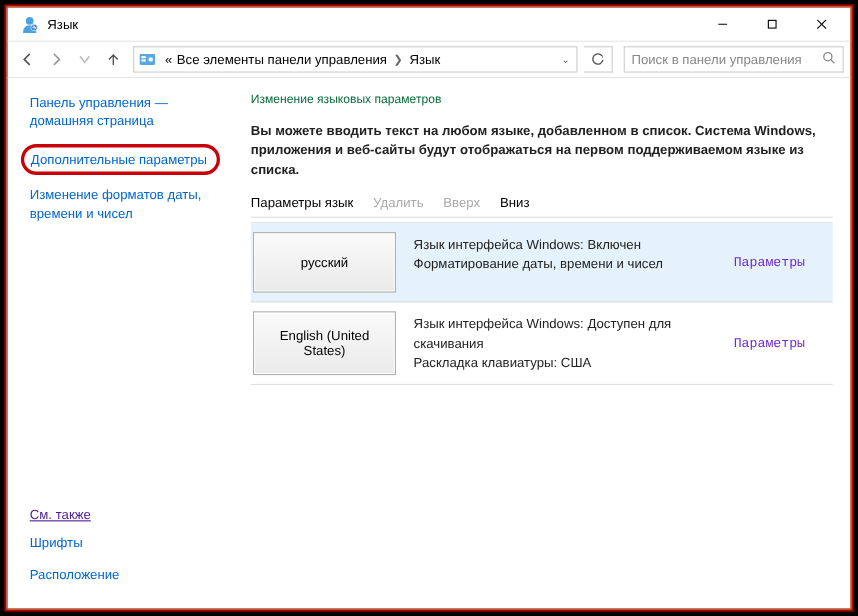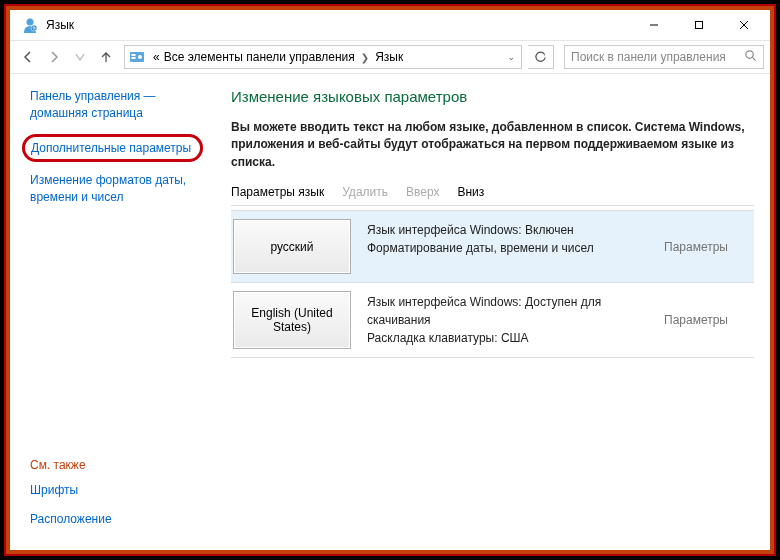--- a/index.html
+++ b/index.html
@@ -1,18 +1,18 @@
 <!DOCTYPE html>
 <html><head>
 <meta charset="utf-8">
 <style>
   * { box-sizing: border-box; font-family: "Segoe UI", Tahoma, sans-serif; }
   body { margin: 0; background: #000; padding: 4px; }
   .outer-frame { border: 2px solid #b00000; width: 772px; height: 552px; background: #fff; }
-  .window { width: 100%; height: 100%; display: flex; flex-direction: column; background: #fff; border: 4px solid #c2410c; }
+  .window { width: 100%; height: 100%; display: flex; flex-direction: column; background: #fff; border: 1px solid #c2410c; }
   .titlebar { height: 30px; display: flex; align-items: center; padding: 0 4px; }
   .titlebar .app-icon { width: 16px; height: 16px; margin: 0 8px; }
   .titlebar .title { font-size: 12px; color: #000; flex: 1; }
   .winbtns { display: flex; }
   .winbtn { width: 45px; height: 30px; display: flex; align-items: center; justify-content: center; }
   .winbtn svg { width: 10px; height: 10px; }
   .addrbar { height: 34px; border-top: 1px solid #e5e5e5; border-bottom: 1px solid #e5e5e5; display: flex; align-items: center; padding: 0 6px; gap: 2px; }
   .navbtn { width: 24px; height: 24px; display: flex; align-items: center; justify-content: center; color: #999; }
   .navbtn.enabled { color: #555; }
   .navbtn svg { width: 14px; height: 14px; }
@@ -21,34 +21,34 @@
   .chev { color: #666; font-size: 10px; margin: 0 2px; }
   .bc-spacer { flex: 1; }
   .refresh-btn { width: 26px; height: 24px; border: 1px solid #ccc; border-left: none; display: flex; align-items: center; justify-content: center; margin-right: 8px; }
   .search { width: 200px; height: 24px; border: 1px solid #ccc; display: flex; align-items: center; padding: 0 6px; font-size: 12px; color: #888; gap: 6px; }
   .search .spacer { flex: 1; }
   .body { flex: 1; display: flex; overflow: hidden; }
   .sidebar { width: 205px; padding: 14px 12px 10px 20px; display: flex; flex-direction: column; font-size: 12px; }
   .sidebar a { color: #0066cc; text-decoration: none; display: block; margin-bottom: 12px; line-height: 1.4; cursor: pointer; }
   .sidebar .highlight { border: 3px solid #c7000a; border-radius: 14px; padding: 3px 6px; display: inline-block; margin-bottom: 10px; margin-left: -8px; }
   .sidebar .footer { margin-top: auto; }
-  .sidebar .see-also { color: #c2410c; margin-bottom: 10px; }
+  .sidebar .see-also { color: #4c1d95; margin-bottom: 10px; text-decoration: underline; }
   .content { flex: 1; padding: 14px 16px 10px 16px; overflow: auto; }
-  .content h1 { font-size: 15px; color: #0a6b3c; font-weight: 400; margin: 0 0 14px 0; }
+  .content h1 { font-size: 11px; color: #0a6b3c; font-weight: 400; margin: 0 0 14px 0; }
   .content .desc { font-size: 12px; color: #222; line-height: 1.45; margin-bottom: 14px; max-width: 530px; font-weight: bold; }
   .cmdrow { display: flex; gap: 18px; font-size: 12px; border-bottom: 1px solid #ddd; padding-bottom: 6px; margin-bottom: 4px; }
   .cmdrow .cmd { color: #000; cursor: pointer; }
   .cmdrow .cmd.disabled { color: #aaa; }
   .lang-list { border-top: 1px solid #ddd; }
   .lang-row { display: flex; align-items: stretch; border-bottom: 1px solid #ddd; min-height: 72px; }
   .lang-row.selected { background: #e6f2fb; }
-  .lang-btn { width: 118px; margin: 8px 10px 8px 2px; border: 1px solid #b0b0b0; background: linear-gradient(#fafafa,#eaeaea); display: flex; align-items: center; justify-content: center; font-size: 12px; text-align: center; padding: 6px; box-shadow: inset 0 0 0 1px #fff; }
+  .lang-btn { width: 130px; margin: 8px 10px 8px 2px; border: 1px solid #b0b0b0; background: linear-gradient(#fafafa,#eaeaea); display: flex; align-items: center; justify-content: center; font-size: 12px; text-align: center; padding: 6px; box-shadow: inset 0 0 0 1px #fff; }
   .lang-info { flex: 1; font-size: 12px; color: #222; padding: 10px 6px; line-height: 1.5; }
   .lang-opts { width: 90px; display: flex; align-items: center; justify-content: flex-start; }
-  .lang-opts a { color: #737373; text-decoration: none; font-size: 12px; cursor: pointer; }
+  .lang-opts a { color: #6d28d9; text-decoration: none; font-size: 12px; cursor: pointer; font-family: Liberation Mono, monospace; }
   .chev.down { font-size: 9px; }
 </style>
 </head>
 <body>
 
 <div class="outer-frame">
 <div class="window">
 
   <div class="titlebar">
     <span class="app-icon">

